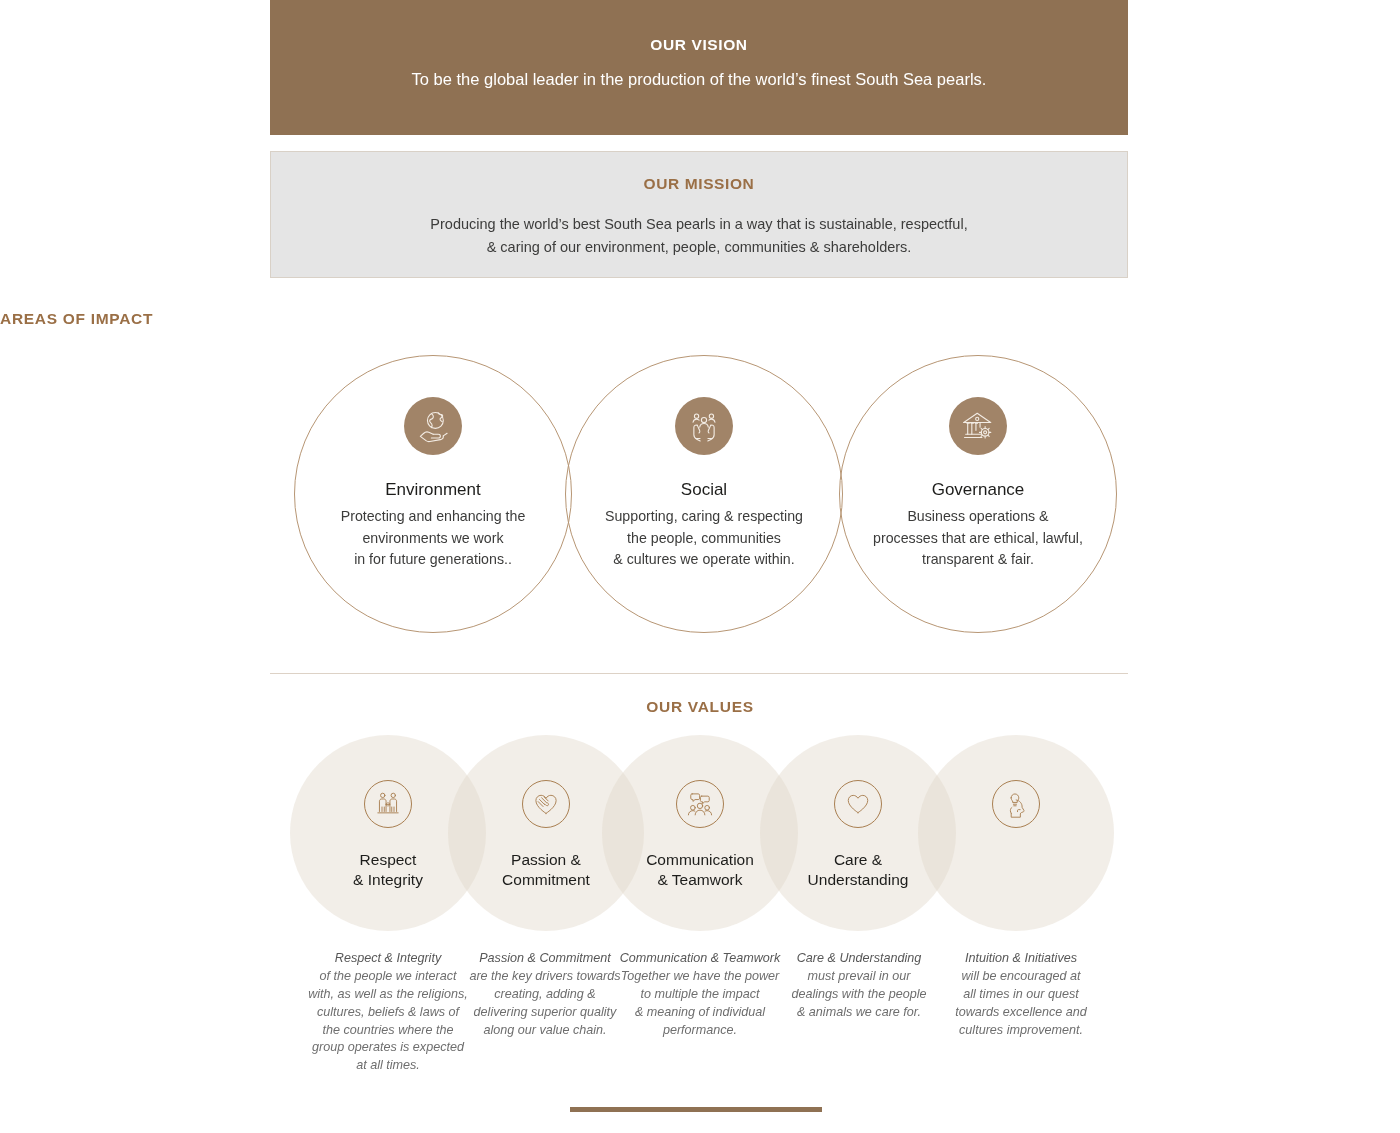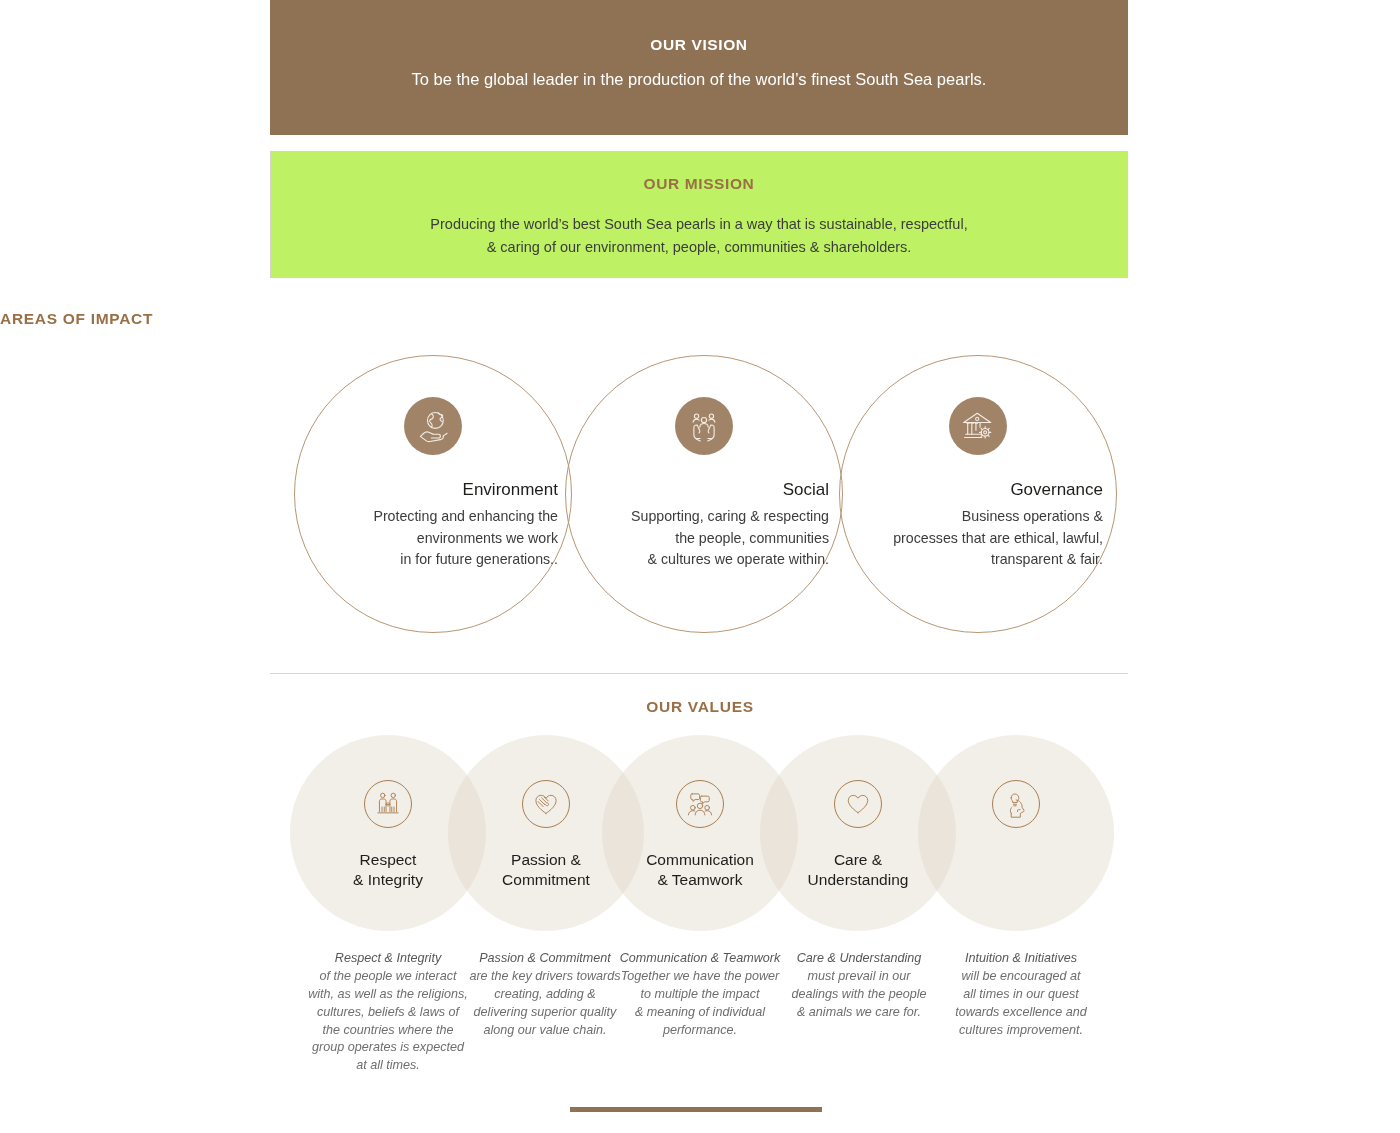--- a/index.html
+++ b/index.html
@@ -22,40 +22,40 @@
   .vision-title {
     color: #ffffff; font-size: 15.5px; font-weight: bold; letter-spacing: .6px;
   }
   .vision-text {
     color: #ffffff; font-size: 16.5px; font-weight: normal; margin-top: 16px;
   }
 
   
   .mission {
     position: absolute; left: 270px; top: 151px; width: 858px; height: 127px;
-    background: #bef264; border: 1px solid #d9d1c7;
+    background: #e5e5e5; border: 1px solid #d9d1c7;
     display: flex; flex-direction: column; align-items: center; padding-top: 23px;
   }
   .mission-title { color: #9a6f46; font-size: 15.5px; font-weight: bold; letter-spacing: .6px; }
   .mission-text {
     color: #3c3c3b; font-size: 14.5px; margin-top: 20px; line-height: 1.58; text-align: center;
   }
 
   
   .impact-heading {
     position: absolute; left: 0; top: 310px; width: 1400px; text-align: left;
     color: #9a6f46; font-size: 15.5px; font-weight: bold; letter-spacing: .7px;
   }
   .impact-wrap { position: absolute; left: 0; top: 346px; width: 1400px; height: 300px; }
   .impact-circle {
     position: absolute; width: 278px; height: 278px; border-radius: 50%;
     border: 1px solid #b79674; background: transparent;
   }
   .impact-col {
-    position: absolute; width: 250px; top: 0; text-align: right;
+    position: absolute; width: 250px; top: 0; text-align: center;
   }
   .impact-icon {
     width: 58px; height: 58px; border-radius: 50%; background: #a18468;
     margin: 0 auto; display: flex; align-items: center; justify-content: center;
   }
   .impact-name {
     margin-top: 25px; font-size: 17px; color: #1d1d1b; font-weight: normal;
   }
   .impact-desc {
     margin-top: 6px; font-size: 14.2px; color: #3c3c3b; line-height: 1.52;

